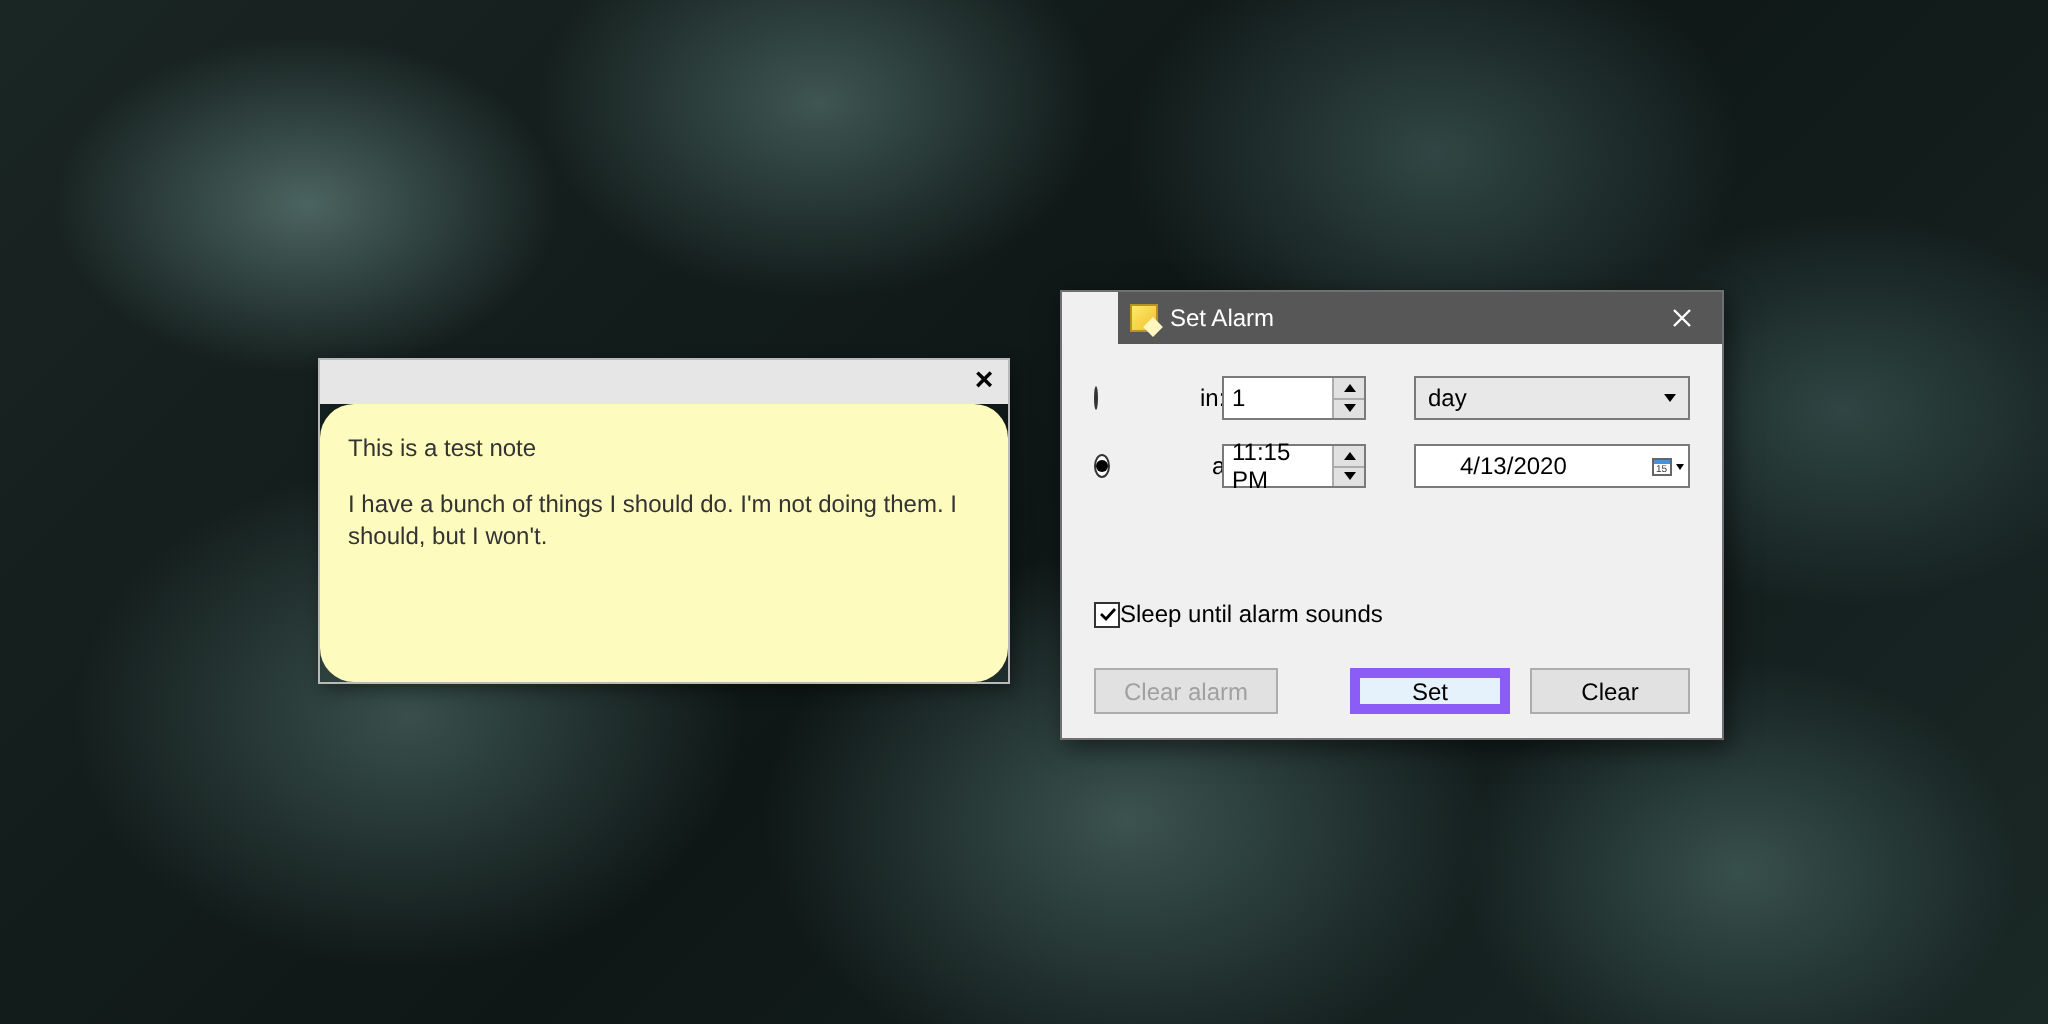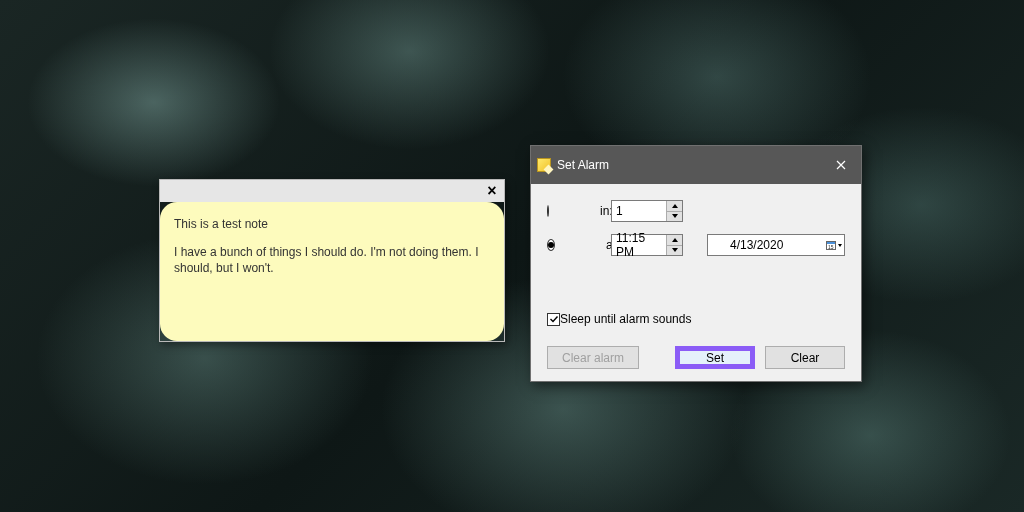--- a/index.html
+++ b/index.html
@@ -59,26 +59,27 @@
   
   .dialog {
     position: absolute;
     left: 530px; top: 145px;
     width: 332px;
     background: #f0f0f0;
     border: 1px solid #707070;
     box-shadow: 3px 4px 12px rgba(0,0,0,0.5);
   }
   .titlebar {
-    height: 38px;
+    height: 26px;
     background: #575757;
     color: #fff;
     display: flex;
     align-items: center;
     padding: 0 0 0 6px;
+    margin-left: 28px;
   }
   .titlebar-icon {
     width: 14px; height: 14px;
     background: linear-gradient(135deg, #ffe96b 0%, #f0c22a 100%);
     border: 1px solid #b8941f;
     margin-right: 6px;
     position: relative;
   }
   .titlebar-icon::after {
     content: "";
@@ -269,20 +270,26 @@
           <div class="spin-btns">
             <div>
                 <span class="tri-up"></span>
               </div>
             <div>
                 <span class="tri-down"></span>
               </div>
           </div>
         </div>
         <div style="width:8px"></div>
+        <div class="field combo">
+          <span class="val">day</span>
+          <div class="combo-btn">
+              <span class="tri-down"></span>
+            </div>
+        </div>
       </div>
 
       <div class="row">
         <div class="col-radio">
           <span class="radio checked"></span>
           <span class="radio-label">at:</span>
         </div>
         <div class="field spinner">
           <span class="val">11:15 PM</span>
           <div class="spin-btns">

